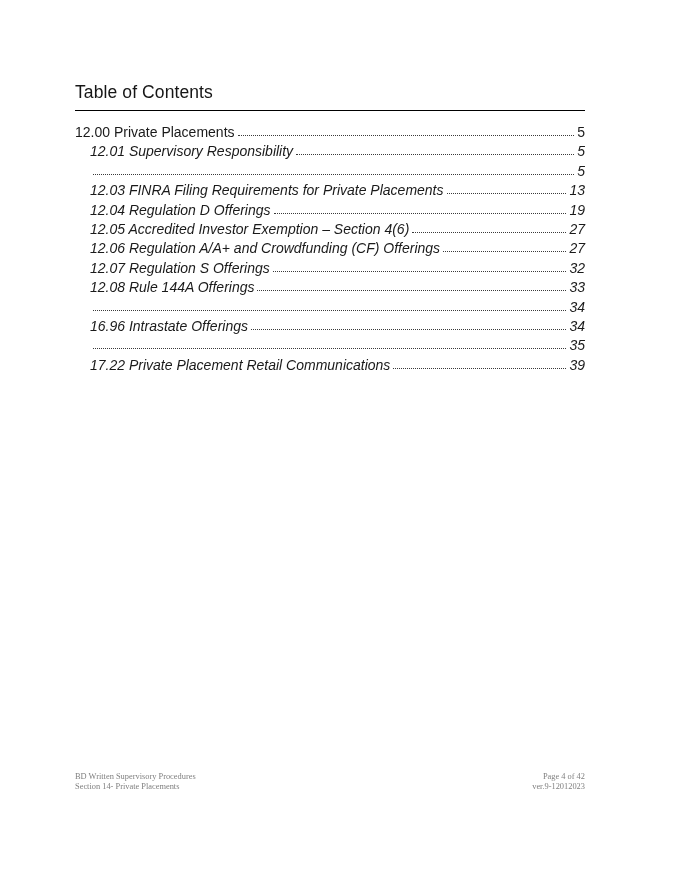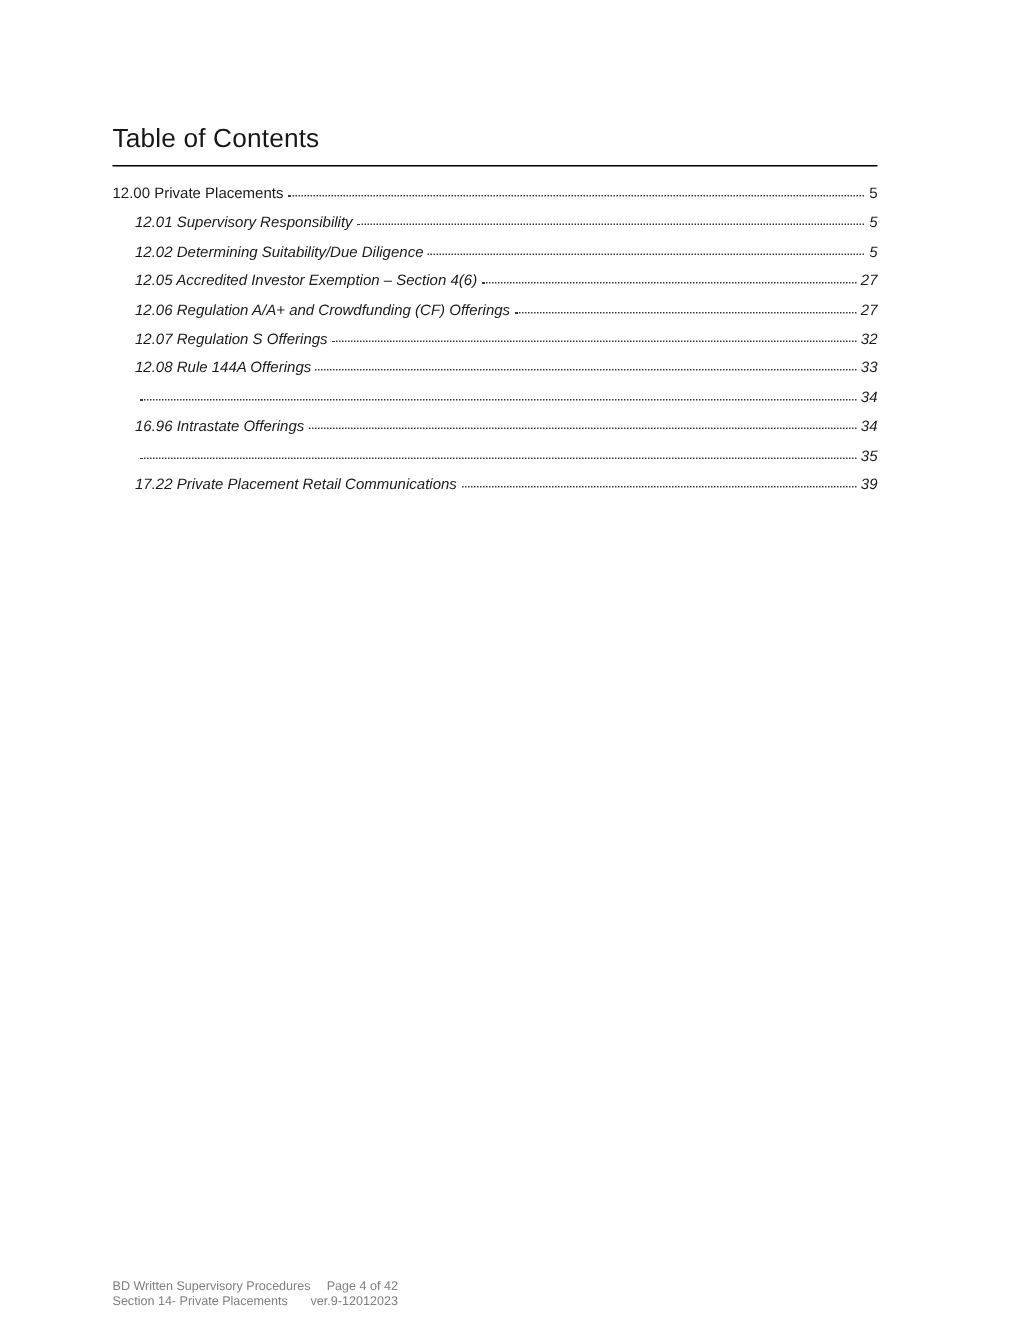--- a/index.html
+++ b/index.html
@@ -35,21 +35,21 @@
     padding-bottom: 7px;
     border-bottom: 1.7px solid #000000;
   }
   .toc {
     margin-top: 13px;
   }
   .toc-row {
     display: flex;
     align-items: baseline;
     height: 19.4px;
-    font-size: 10px;
+    font-size: 14px;
     color: #1a1a1a;
     white-space: nowrap;
   }
   .toc-row.indent {
     padding-left: 15px;
     font-style: italic;
   }
   .toc-label {
     flex: 0 0 auto;
   }
@@ -60,25 +60,27 @@
     margin: 0 3px 0 3px;
     transform: translateY(-1px);
   }
   .toc-page {
     flex: 0 0 auto;
   }
   .footer {
     position: absolute;
     left: 75px;
     right: 74px;
-    top: 852px;
+    top: 772px;
     display: flex;
+    justify-content: space-between;
     font-size: 8.4px;
     line-height: 10px;
     color: #808080;
+    font-family: Liberation Serif, serif;
   }
   .footer .right {
     text-align: right;
   }
 </style>
 </head>
 <body>
 
 <div class="page">
   <div class="content">
@@ -89,23 +91,32 @@
           <span class="toc-label">12.00 Private Placements</span>
           <span class="toc-leader"></span>
           <span class="toc-page">5</span>
         </div>
         <div class="toc-row indent">
           <span class="toc-label">12.01 Supervisory Responsibility</span>
           <span class="toc-leader"></span>
           <span class="toc-page">5</span>
         </div>
         <div class="toc-row indent">
-          <span class="toc-label">12.02 Determining Suitability/Due Diligence</span>
           <span class="toc-leader"></span>
           <span class="toc-page">5</span>
+        </div>
+        <div class="toc-row indent">
+          <span class="toc-label">12.03 FINRA Filing Requirements for Private Placements</span>
+          <span class="toc-leader"></span>
+          <span class="toc-page">13</span>
+        </div>
+        <div class="toc-row indent">
+          <span class="toc-label">12.04 Regulation D Offerings</span>
+          <span class="toc-leader"></span>
+          <span class="toc-page">19</span>
         </div>
         <div class="toc-row indent">
           <span class="toc-label">12.05 Accredited Investor Exemption – Section 4(6)</span>
           <span class="toc-leader"></span>
           <span class="toc-page">27</span>
         </div>
         <div class="toc-row indent">
           <span class="toc-label">12.06 Regulation A/A+ and Crowdfunding (CF) Offerings</span>
           <span class="toc-leader"></span>
           <span class="toc-page">27</span>

